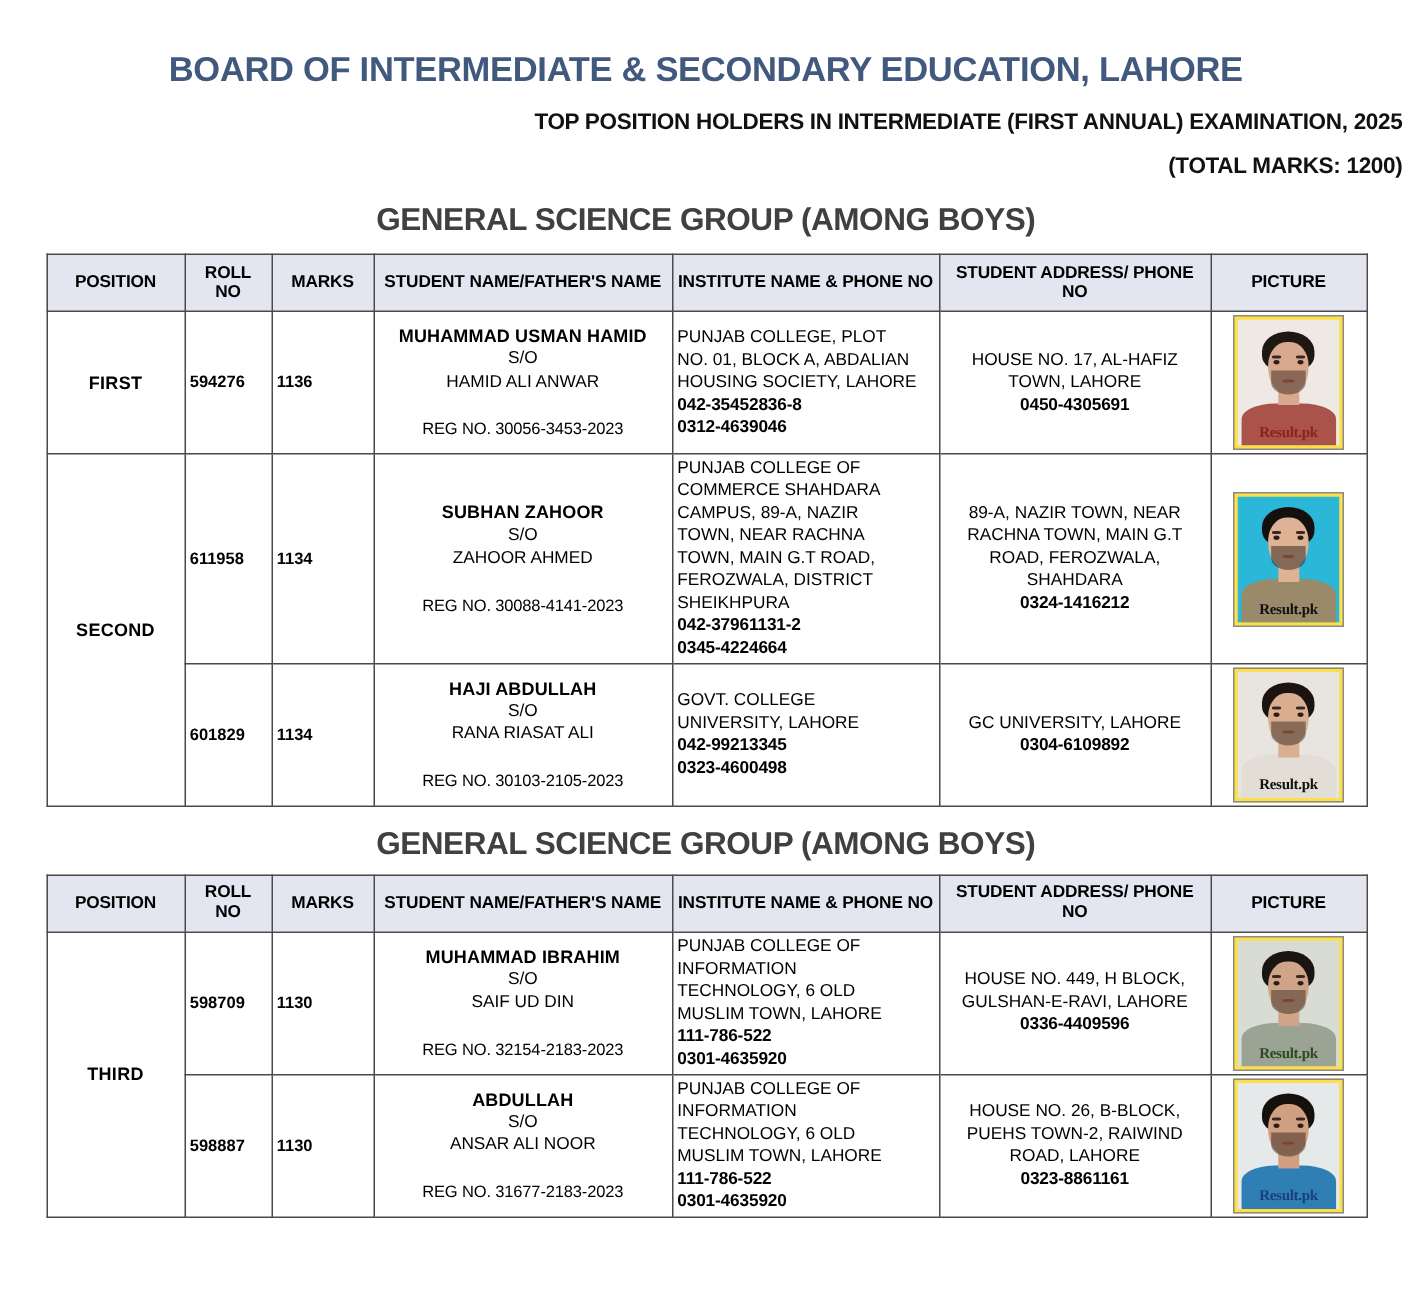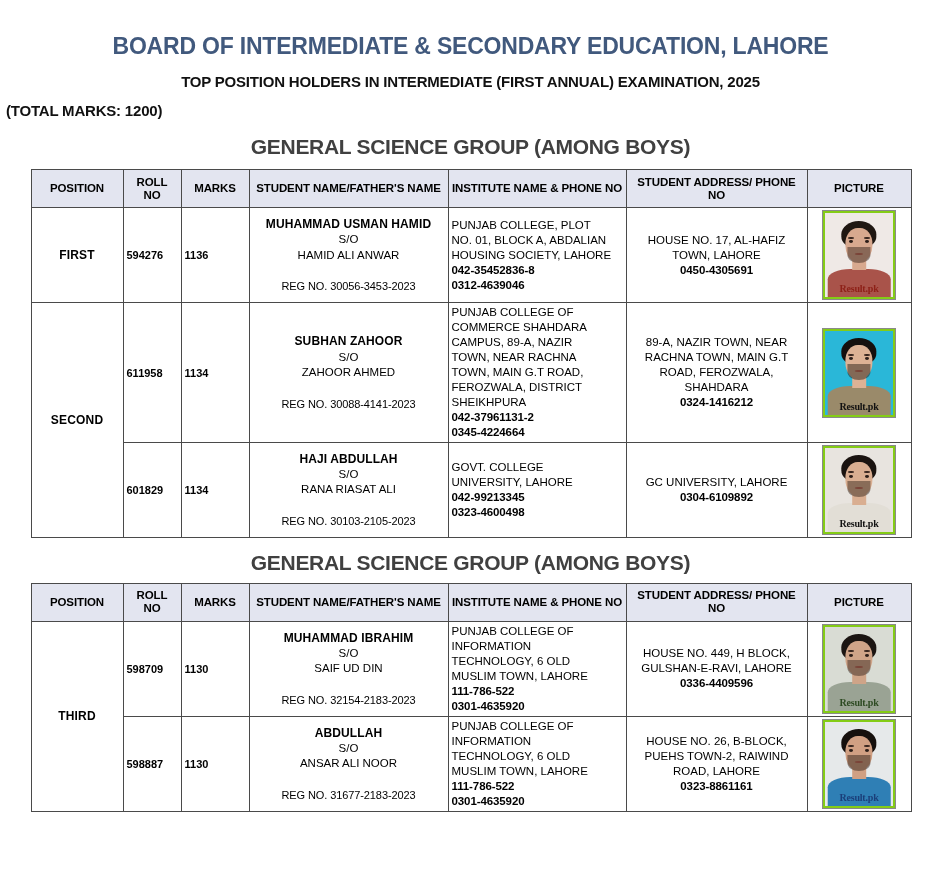--- a/index.html
+++ b/index.html
@@ -26,29 +26,29 @@
   .doc-title {
     text-align: center;
     font-size: 23px;
     font-weight: bold;
     color: #41597d;
     letter-spacing: -0.2px;
     padding-top: 28px;
     line-height: 1.1;
   }
   .doc-sub1 {
-    text-align: center;
+    text-align: right;
     font-size: 15px;
     font-weight: bold;
     color: #111;
     padding-top: 14px;
     letter-spacing: -0.2px;
   }
   .doc-sub2 {
-    text-align: left;
+    text-align: right;
     font-size: 15px;
     font-weight: bold;
     color: #111;
     padding-top: 12px;
     letter-spacing: -0.2px;
   }
   .group-title {
     text-align: center;
     font-size: 21px;
     font-weight: bold;
@@ -147,21 +147,21 @@
     padding: 4px 2px;
   }
 
   
   .photo-frame {
     width: 74px;
     height: 90px;
     margin: 0 auto;
     border: 1px solid #8a8a8a;
     padding: 2px;
-    background: #84cc16;
+    background: #fde047;
     box-sizing: border-box;
   }
   .photo {
     position: relative;
     width: 100%;
     height: 100%;
     overflow: hidden;
     box-sizing: border-box;
   }
   .photo .bg { position: absolute; inset: 0; }

